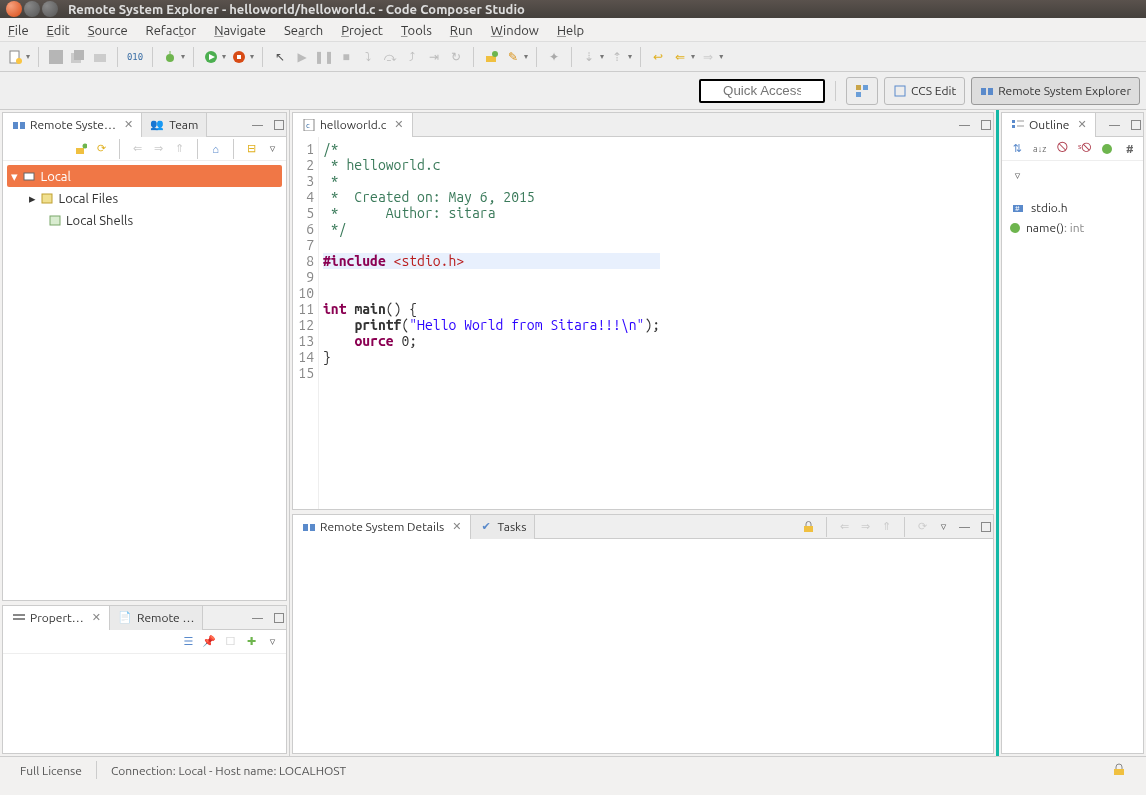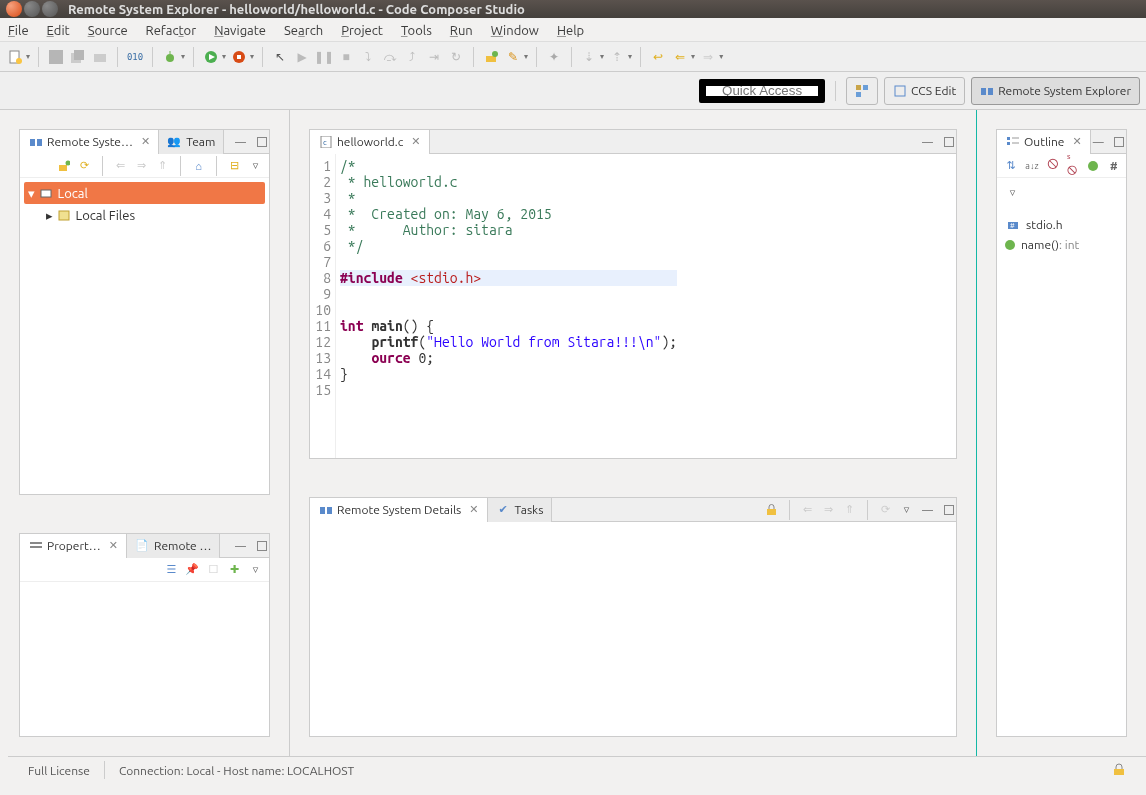--- a/index.html
+++ b/index.html
@@ -11,29 +11,29 @@
 .wb-min { background: radial-gradient(circle at 30% 30%, #888, #555); }
 .wb-max { background: radial-gradient(circle at 30% 30%, #888, #555); }
 .menubar { height: 24px; background: #f2f1f0; display: flex; align-items: center; padding: 0 8px; gap: 18px; border-bottom: 1px solid #ddd; }
 .menubar span { color: #3c3c3c; }
 .menubar .ul { text-decoration: underline; text-decoration-color: #999; }
 .toolbar { height: 30px; background: #efefef; border-bottom: 1px solid #ccc; display: flex; align-items: center; padding: 0 6px; gap: 4px; }
 .tb-sep { width: 1px; height: 20px; background: #ccc; margin: 0 4px; }
 .tb-icon { width: 18px; height: 18px; display:inline-flex; align-items:center; justify-content:center; font-size:12px; color:#555; }
 .tb-arrow { font-size:8px; color:#777; margin-left:-2px; }
 .access-row { height: 38px; display: flex; justify-content: flex-end; align-items: center; padding-right: 6px; gap: 6px; border-bottom: 1px solid #ccc; background:#efefef; }
-.access-input { width: 126px; height: 24px; border: 7px solid #000000; border-radius: 2px; padding: 0 16px; color:#888; background:#fff; }
+.access-input { width: 126px; height: 24px; border: 2px solid #000000; border-radius: 2px; padding: 0 22px; color:#888; background:#fff; }
 .persp-btn { height: 28px; border: 1px solid #bbb; border-radius: 3px; padding: 0 8px; display: flex; align-items: center; gap: 4px; background:#ededed; font-size:12px; }
 .persp-btn.active { background:#ddd; border-color:#999; }
 .persp-icon { width:14px; height:14px; display:inline-block; }
 .main { display: flex; height: 646px; }
 .col-left { width: 290px; display:flex; flex-direction:column; border-right:1px solid #ccc; }
 .col-center { flex:1; display:flex; flex-direction:column; }
-.col-right { width: 170px; border-left:1px solid #14b8a6; display:flex; flex-direction:column; }
-.view { background:#fff; border:1px solid #ccc; margin:19px; display:flex; flex-direction:column; }
+.col-right { width: 150px; border-left:3px solid #14b8a6; display:flex; flex-direction:column; }
+.view { background:#fff; border:1px solid #ccc; margin:2px; display:flex; flex-direction:column; }
 .tabstrip { height:24px; display:flex; align-items:center; border-bottom:1px solid #ccc; background:#efefef; }
 .tab { height:24px; display:flex; align-items:center; padding:0 8px; border-right:1px solid #ccc; background:#fff; gap:4px; font-size:12px; }
 .tab .x { color:#888; font-size:11px; margin-left:4px; }
 .tab.inactive { background:#eaeaea; }
 .view-toolbar { height:24px; display:flex; align-items:center; justify-content:flex-end; padding:0 6px; gap:6px; border-bottom:1px solid #eee; }
 .mini-icon { width:15px; height:15px; display:inline-flex; align-items:center; justify-content:center; font-size:11px; color:#666; }
 .tree { padding:4px; font-size:13px; }
 .tree-row { display:flex; align-items:center; height:22px; gap:4px; padding-left:4px; }
 .tree-row.selected { background:#f07746; color:#fff; border-radius:2px; }
 .tree-indent { width:14px; }
@@ -45,21 +45,21 @@
 .inc { color:#b91c1c; }
 .str { color:#2a00ff; }
 .cm { color:#3a7a5a; }
 .fn { font-weight:bold; }
 .details-area { height:240px; border-top:1px solid #ccc; }
 .prop-grid { display:flex; border-top:1px solid #ddd; }
 .prop-col { flex:1; padding:4px 8px; color:#444; border-right:1px solid #ddd; font-size:12px; }
 .outline-list { padding:8px 4px; font-size:12px; }
 .outline-item { display:flex; align-items:center; gap:6px; padding:3px 4px; }
 .dot { width:10px; height:10px; border-radius:50%; display:inline-block; }
-.statusbar { height:27px; border-top:1px solid #ccc; display:flex; align-items:center; padding:0 20px; gap:14px; font-size:12px; color:#555; background:#f2f1f0;margin-left:8px; }
+.statusbar { height:27px; border-top:1px solid #ccc; display:flex; align-items:center; padding:0 20px; gap:14px; font-size:12px; color:#555; background:#f2f1f0; }
 .stat-sep { width:1px; height:18px; background:#ccc; }
 .min-sq { width:10px; height:10px; border:1px solid #888; display:inline-block; }
 .right-ctrls { margin-left:auto; display:flex; gap:6px; align-items:center; }
 svg { display:block; }
 </style>
 </head>
 <body>
 
 <div class="titlebar">
   <div class="win-btns">
@@ -256,24 +256,34 @@
         <div class="tree-row">
           <span class="tree-indent"></span>
           <span>▸</span>
           <span class="mini-icon">
               <svg width="12" height="12">
                 <rect x="1" y="2" width="10" height="9" fill="#f0e090" stroke="#c0a030"></rect>
               </svg>
             </span>
           <span>Local Files</span>
         </div>
-      </div>
-    </div>
-
-    <div class="view" style="height:204px;">
+        <div class="tree-row">
+          <span class="tree-indent"></span>
+            <span class="tree-indent"></span>
+          <span class="mini-icon">
+              <svg width="12" height="12">
+                <rect x="1" y="2" width="10" height="9" fill="#d9ecd0" stroke="#7aa86a"></rect>
+              </svg>
+            </span>
+          <span>Local Shells</span>
+        </div>
+      </div>
+    </div>
+
+    <div class="view" style="height:149px;">
       <div class="tabstrip">
         <div class="tab">
           <span class="mini-icon">
               <svg width="12" height="12">
                 <rect x="0" y="2" width="12" height="2" fill="#888"></rect>
                 <rect x="0" y="6" width="12" height="2" fill="#888"></rect>
               </svg>
             </span>
           <span>Propert…</span>
           <span class="x">✕</span>

